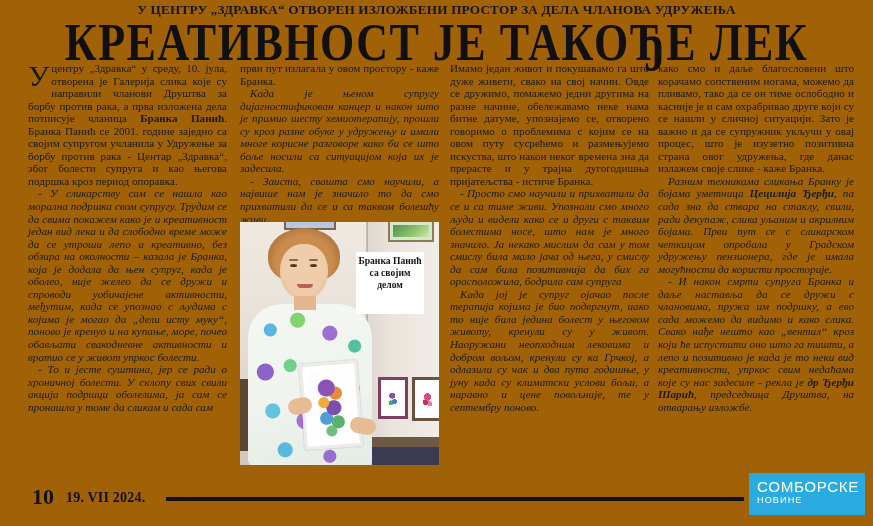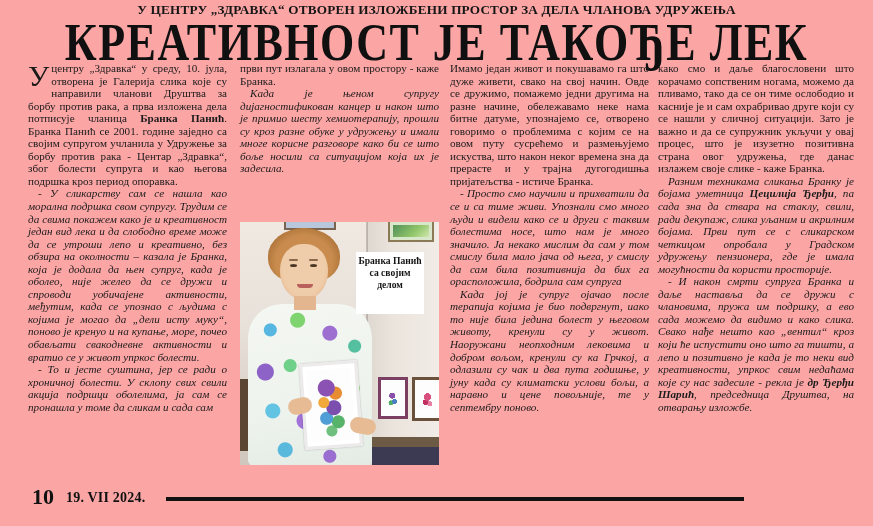--- a/index.html
+++ b/index.html
@@ -5,21 +5,21 @@
   * { box-sizing: border-box; margin: 0; padding: 0; }
   html, body {
     width: 873px; height: 526px;
     background: #ffffff;
     font-family: "Liberation Serif", serif;
     overflow: hidden;
   }
   #page {
     position: relative;
     width: 873px; height: 526px;
-    background: #fca5a5;
+    background: #a16207;
   }
 
   
   .kicker {
     position: absolute;
     top: 2px; left: 0; width: 873px;
     text-align: center;
     font-family: "Liberation Serif", serif;
     font-weight: bold;
     font-size: 13.2px;
@@ -276,20 +276,21 @@
     <p class="first">
       <span class="dropcap">У</span><span>центру „Здравка“ у среду, 10. јула, отворена је Галерија слика које су направили чланови Друштва за борбу против рака, а прва изложена дела потписује чланица </span><b class="nm">Бранка Панић</b><span>. Бранка Панић се 2001. године заједно са својим супругом учланила у Удружење за борбу против рака - Центар „Здравка“, због болести супруга и као његова подршка кроз период опоравка.</span>
     </p>
     <p>- У сликарству сам се нашла као морална подршка свом супругу. Трудим се да свима покажем како је и креативност један вид лека и да слободно време може да се утроши лепо и креативно, без обзира на околности – казала је Бранка, која је додала да њен супруг, када је оболео, није желео да се дружи и спроводи уобичајене активности, међутим, када се упознао с људима с којима је могао да „дели исту муку“, поново је кренуо и на купање, море, почео обављати свакодневне активности и вратио се у живот упркос болести.</p>
     <p>- То и јесте суштина, јер се ради о хроничној болести. У склопу свих свили акција подршци оболелима, ја сам се пронашла у томе да сликам и сада сам</p>
   </div>
 
   <div class="col" id="col2">
     <p class="first">први пут излагала у овом простору - каже Бранка.</p>
     <p>Када је њеном супругу дијагностификован канцер и након што је примио шесту хемиотерапију, прошли су кроз разне обуке у удружењу и имали многе корисне разговоре како би се што боље носили са ситуацијом која их је задесила.</p>
+    <p>- Заиста, свашта смо научили, а највише нам је значило то да смо прихватили да се и са таквом болешћу живи.</p>
   </div>
 
   <div class="photo-wrap">
     <div class="photo">
       <div class="wall-right"></div>
       <div class="wall-edge"></div>
       <div class="mini-frame mf1"></div>
       <div class="mini-frame mf2"></div>
       <div class="chair"></div>
       <div class="chair2"></div>
@@ -331,14 +332,18 @@
     </p>
     <p>
       <span>- И након смрти супруга Бранка и даље наставља да се дружи с члановима, пружа им подршку, а ево сада можемо да видимо и како слика. Свако нађе нешто као „вентил“ кроз који ће испустити оно што га тишти, а лепо и позитивно је када је то неки вид креативности, упркос свим недаћама које су нас задесиле - рекла је </span><b class="nm">др Ђерђи Шарић</b><span>, председница Друштва, на отварању изложбе.</span>
     </p>
   </div>
 
   <div class="footer-pageno">10</div>
   <div class="footer-date">19. VII 2024.</div>
   <div class="footer-rule"></div>
 
+  <div class="logo">
+    <div class="logo-main">СОМБОРСКЕ</div>
+    <div class="logo-sub">НОВИНЕ</div>
+  </div>
 
 </div>
 
 </body></html>

